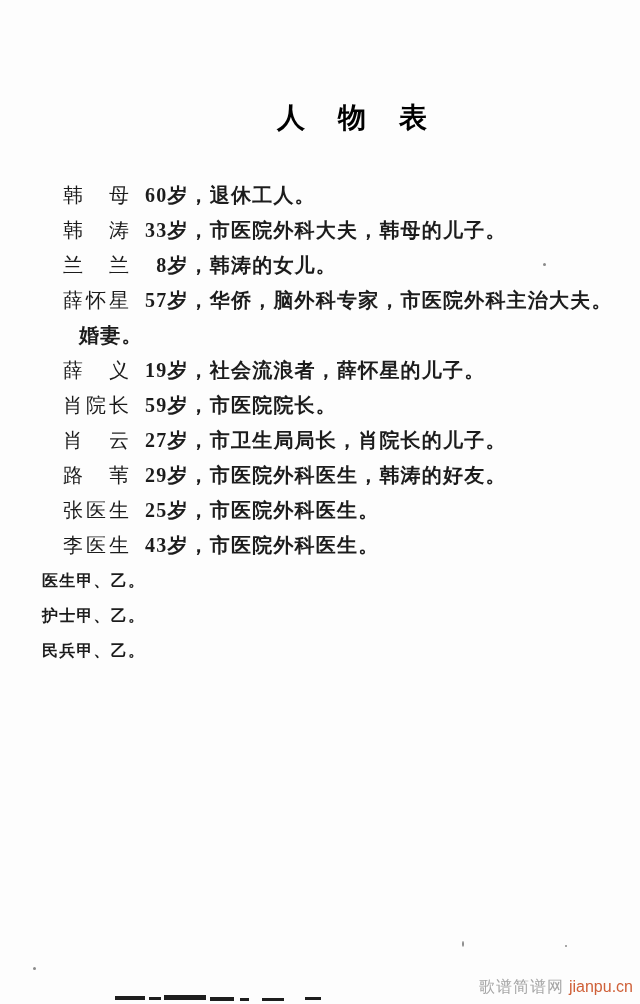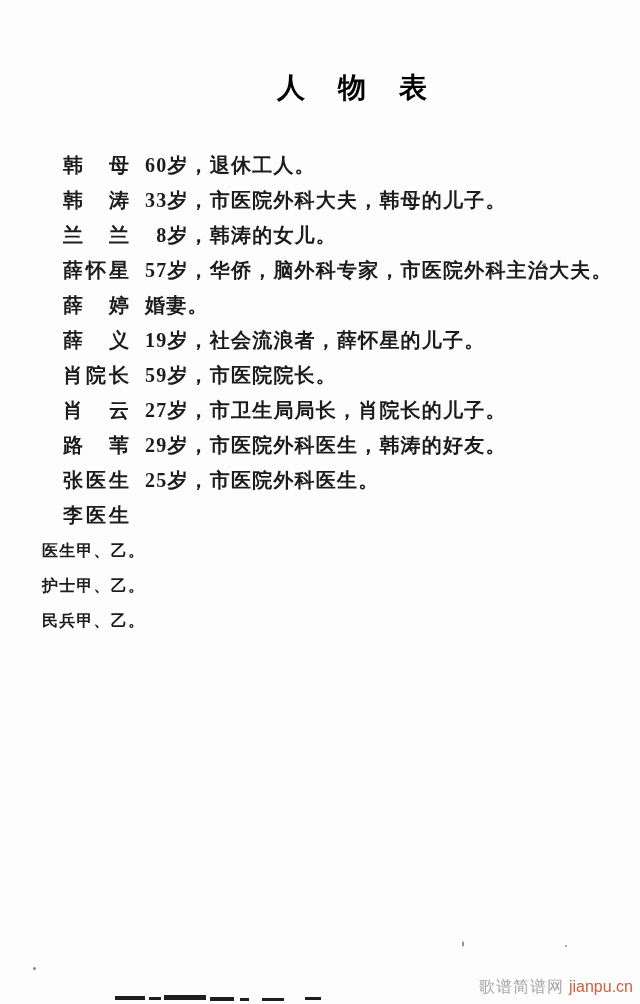--- a/index.html
+++ b/index.html
@@ -13,21 +13,21 @@
   .page {
     position: relative;
     width: 640px;
     height: 1004px;
     background: var(--paper);
     overflow: hidden;
     font-family: "Liberation Serif", "DejaVu Serif", serif;
     color: var(--text);
   }
   .page-title {
-    padding-top: 74px;
+    padding-top: 104px;
     padding-left: 277px;
     font-size: 28px;
     line-height: 1;
     font-weight: bold;
     color: #000;
     letter-spacing: 1px;
     word-spacing: 24px;
     white-space: nowrap;
   }
   .cast-list { margin-top: 46px; }
@@ -36,21 +36,21 @@
     padding-left: 63px;
     line-height: 35px;
     font-size: 20px;
   }
   .cast-name {
     flex: none;
     display: inline-block;
     width: 66px;
     text-align: justify;
     text-align-last: justify;
-    font-weight: 700;
+    font-weight: 400;
   }
   .cast-desc {
     margin-left: 16px;
     font-weight: 600;
     letter-spacing: 1.2px;
   }
   .cast-desc div { white-space: nowrap; }
   .group-list { }
   .group-row {
     padding-left: 42px;
@@ -100,21 +100,20 @@
           <div> 8岁，韩涛的女儿。</div>
         </span>
       </div>
       <div class="cast-row">
         <span class="cast-name">薛怀星</span>
         <span class="cast-desc">
           <div>57岁，华侨，脑外科专家，市医院外科主治大夫。</div>
         </span>
       </div>
       <div class="cast-row">
-        <span class="cast-name">薛婷</span>
         <span class="cast-desc">
           <div>婚妻。</div>
         </span>
       </div>
       <div class="cast-row">
         <span class="cast-name">薛义</span>
         <span class="cast-desc">
           <div>19岁，社会流浪者，薛怀星的儿子。</div>
         </span>
       </div>
@@ -137,20 +136,23 @@
         </span>
       </div>
       <div class="cast-row">
         <span class="cast-name">张医生</span>
         <span class="cast-desc">
           <div>25岁，市医院外科医生。</div>
         </span>
       </div>
       <div class="cast-row">
         <span class="cast-name">李医生</span>
+        <span class="cast-desc">
+          <div>43岁，市医院外科医生。</div>
+        </span>
       </div>
     </div>
 
   <div class="group-list">
 
   <div class="group-row">医生甲、乙。</div>
       <div class="group-row">护士甲、乙。</div>
       <div class="group-row">民兵甲、乙。</div>
     </div>
 

